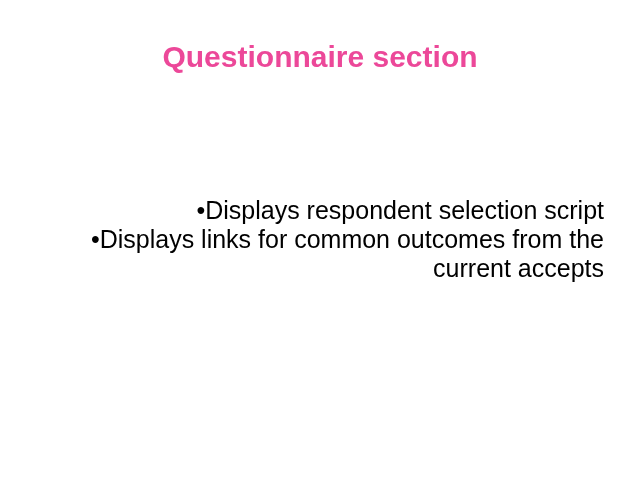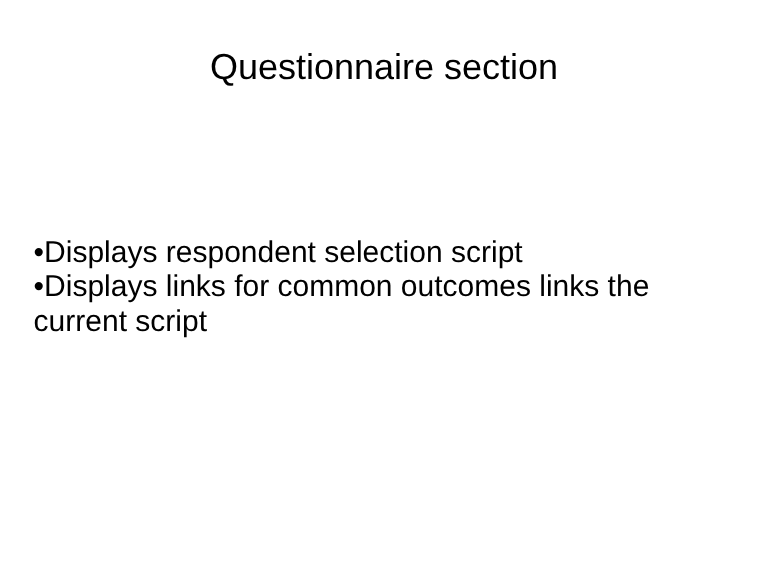--- a/index.html
+++ b/index.html
@@ -20,46 +20,46 @@
     background: #ffffff;
   }
   .slide-title {
     position: absolute;
     left: 0;
     top: 38px;
     width: 640px;
     text-align: center;
     font-size: 30px;
     line-height: 38px;
-    color: #000000;
-    font-weight: normal;
+    color: #ec4899;
+    font-weight: bold;
     white-space: nowrap;
   }
   .body-block {
     position: absolute;
     left: 28px;
     top: 196px;
     width: 576px;
   }
   .bullet-line {
     font-size: 25px;
     line-height: 29px;
     color: #000000;
     text-indent: 0;
     margin: 0;
     padding: 0;
-    text-align: left;
+    text-align: right;
     word-spacing: 0px;
   }
 </style>
 </head>
 <body>
 
 <div class="slide">
 
   <div class="slide-title">Questionnaire section</div>
 
   <div class="body-block">
     <div class="bullet-line">•Displays respondent selection script</div>
-    <div class="bullet-line">•Displays links for common outcomes links the current script</div>
+    <div class="bullet-line">•Displays links for common outcomes from the current accepts</div>
   </div>
 
 </div>
 
 </body></html>

